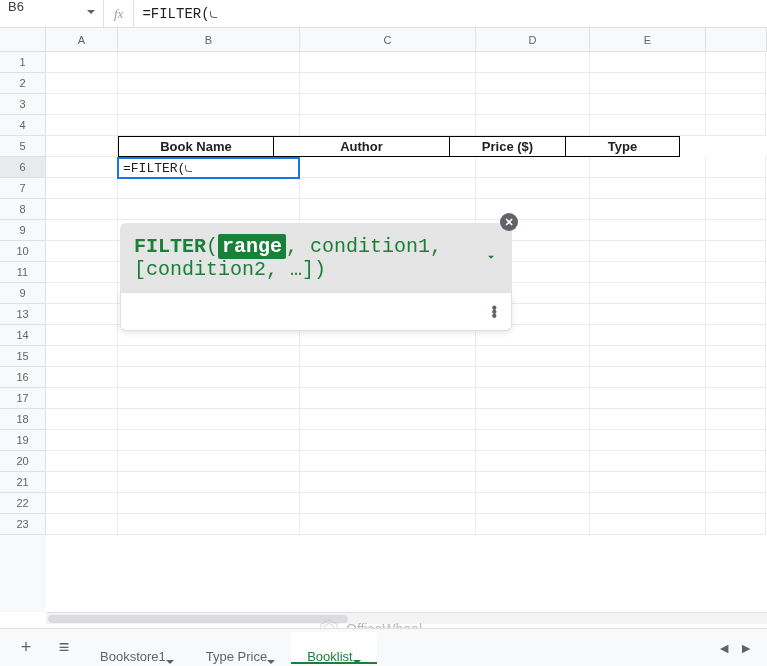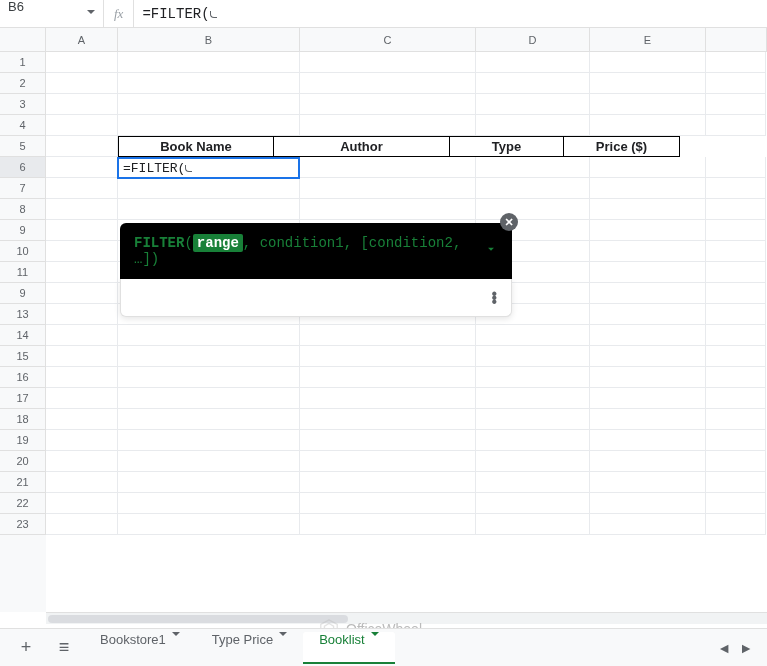--- a/index.html
+++ b/index.html
@@ -37,38 +37,38 @@
     
     .header-cell { font-weight: bold; justify-content: center; border: 1px solid #000; background: #fff; font-size: 13px; }
     .header-cell + .header-cell { border-left: none; }
     
     .active-cell { position: absolute; border: 2px solid #1a73e8; background: #fff; display: flex; align-items: center; padding: 0 4px; font-family: 'Courier New', monospace; font-size: 13px; z-index: 5; }
     .active-cell .caret-cell { display: inline-block; width: 6px; height: 10px; }
     .active-cell .caret-cell::before { content: ''; display: block; width: 6px; height: 6px; border-left: 1px solid #5f6368; border-bottom: 1px solid #5f6368; border-bottom-left-radius: 4px; margin-top: 2px; }
 
     .tooltip { position: absolute; left: 120px; top: 195px; width: 392px; z-index: 10; }
     .tooltip-close { position: absolute; right: -6px; top: -10px; width: 18px; height: 18px; background: #5f6368; color: #fff; border-radius: 50%; display: flex; align-items: center; justify-content: center; font-size: 11px; cursor: pointer; font-weight: bold; }
-    .tooltip-sig { background: #000000; border-radius: 6px 6px 0 0; padding: 12px 14px; font-family: 'Courier New', monospace; font-size: 14px; color: #0d652d; display: flex; align-items: center; justify-content: space-between; }
+    .tooltip-sig { background: #e5e5e5; border-radius: 6px 6px 0 0; padding: 12px 14px; font-family: 'Courier New', monospace; font-size: 20px; color: #0d652d; display: flex; align-items: center; justify-content: space-between; }
     .sig-fn { font-weight: bold; color: #188038; }
     .sig-range { background: #188038; color: #fff; padding: 1px 4px; border-radius: 2px; font-weight: bold; }
     .sig-args { color: #188038; }
     .sig-toggle svg { width: 14px; height: 14px; }
     .tooltip-body { background: #fff; border: 1px solid #e0e0e0; border-top: none; border-radius: 0 0 6px 6px; height: 38px; display: flex; align-items: center; justify-content: flex-end; padding-right: 14px; box-shadow: 0 2px 6px rgba(0,0,0,0.1); }
     .dots { color: #5f6368; font-size: 16px; line-height: 4px; letter-spacing: 0; }
     .dots div { height: 4px; }
 
     .scrollbar-h { position: absolute; bottom: 0; left: 46px; right: 0; height: 12px; background: #f1f3f4; border-top: 1px solid #e0e0e0; }
     .scrollbar-thumb { position: absolute; left: 2px; top: 2px; width: 300px; height: 8px; background: #dadce0; border-radius: 4px; }
 
     .watermark { position: absolute; left: 318px; top: 618px; display: flex; align-items: center; gap: 6px; color: #bbb; font-size: 14px; z-index: 2; pointer-events: none; }
     .watermark svg { opacity: 0.4; }
 
     .sheet-tabs { position: absolute; bottom: 0; left: 0; right: 0; height: 38px; background: #f8f9fa; border-top: 1px solid #e0e0e0; display: flex; align-items: center; padding: 0 8px; gap: 2px; z-index: 3; }
     .tab-btn { width: 36px; height: 28px; display: flex; align-items: center; justify-content: center; color: #5f6368; cursor: pointer; border-radius: 3px; font-size: 18px; }
-    .sheet-tab { height: 32px; padding: 0 16px; display: flex; align-items: flex-start; gap: 6px; color: #5f6368; font-size: 13px; cursor: pointer; border-radius: 3px 3px 0 0; }
+    .sheet-tab { height: 32px; padding: 0 16px; display: flex; align-items: flex-end; color: #5f6368; font-size: 13px; cursor: pointer; border-radius: 3px 3px 0 0; }
     .sheet-tab.active { color: #188038; background: #fff; font-weight: 500; box-shadow: inset 0 -2px 0 #188038; }
     .sheet-tab .small-arrow { width: 0; height: 0; border-left: 4px solid transparent; border-right: 4px solid transparent; border-top: 4px solid currentColor; }
     .tab-spacer { flex: 1; }
     .nav-arrows { display: flex; gap: 8px; color: #5f6368; padding-right: 6px; }
     .nav-arrow { cursor: pointer; font-size: 14px; }
   </style>
 </head>
 <body>
 
 <div class="formula-bar">
@@ -119,22 +119,22 @@
         <div class="row-header">21</div>
         <div class="row-header">22</div>
         <div class="row-header">23</div>
       </div>
     <div class="cells" id="cells">
 
       <div class="row" style="position:absolute; top:84px; left:0; width:100%;">
         <div class="cell col-A" style="width:72px;"></div>
         <div class="cell header-cell" style="width:156px;">Book Name</div>
         <div class="cell header-cell" style="width:176px;">Author</div>
+        <div class="cell header-cell" style="width:116px;">Price ($)</div>
         <div class="cell header-cell" style="width:114px;">Type</div>
-        <div class="cell header-cell" style="width:116px;">Price ($)</div>
       </div>
 
       <div id="grid-rows">
           <div class="row" style="position: absolute; top: 0px; left: 0px; width: 100%;">
             <div class="cell" style="width: 72px;"></div>
             <div class="cell" style="width: 182px;"></div>
             <div class="cell" style="width: 176px;"></div>
             <div class="cell" style="width: 114px;"></div>
             <div class="cell" style="width: 116px;"></div>
             <div class="cell" style="width: 60px;"></div>

